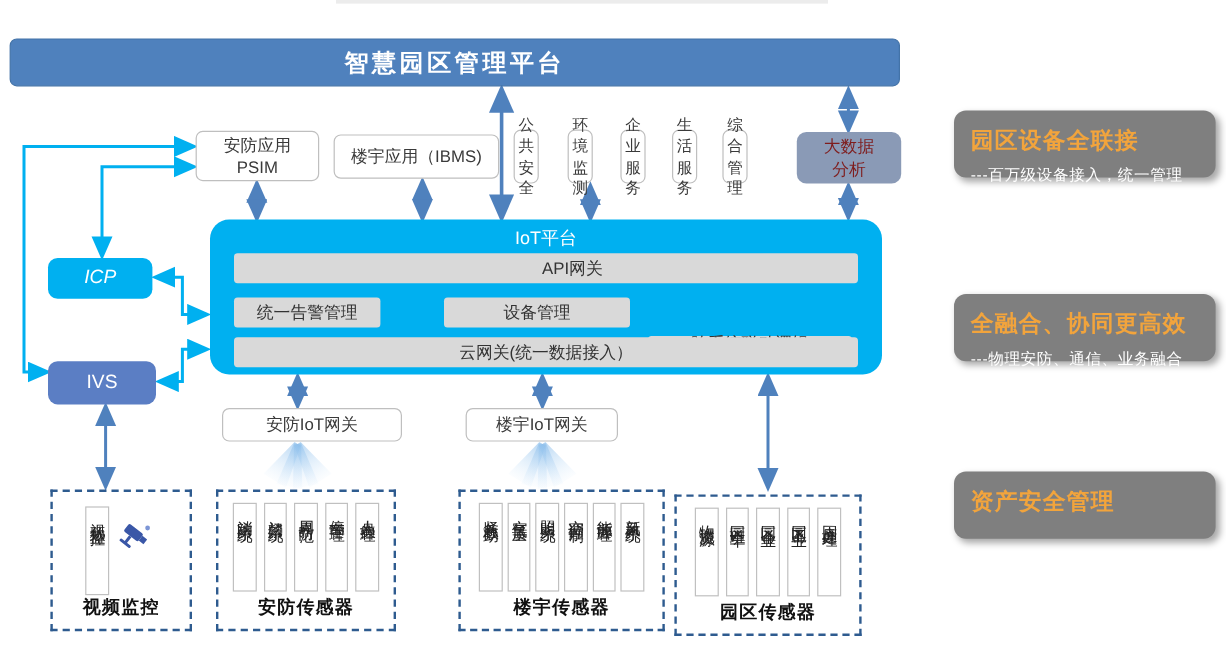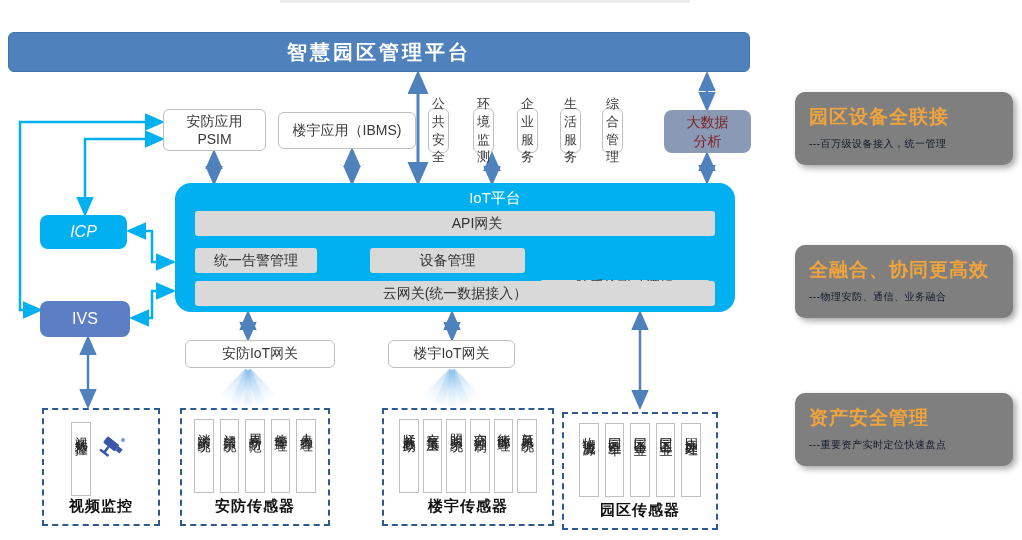--- a/index.html
+++ b/index.html
@@ -19,21 +19,21 @@
   .psim{left:163px;top:109px;width:103px;height:42px;font-size:14px;line-height:1.3;}
   .ibms{left:278px;top:112px;width:138px;height:37px;font-size:14px;}
   .svc{top:108px;width:21px;height:45px;font-size:13px;line-height:1.35;}
   .bigdata{
     left:664px;top:110px;width:87px;height:43px;background:#8a9ab6;border-radius:8px;
     color:#7f1d1d;font-size:14px;line-height:1.3;
   }
   .iot{
     left:175px;top:183px;width:560px;height:129px;background:#00b0f0;border-radius:16px;
   }
-  .iot-title{left:0;top:4px;width:100%;height:22px;color:#fff;font-size:15px;margin-left:40px;}
+  .iot-title{left:0;top:4px;width:100%;height:22px;color:#fff;font-size:15px;}
   .graybar{background:#d9d9d9;border-radius:3px;color:#333;font-size:14px;}
   .api{left:20px;top:28px;width:520px;height:25px;padding-left:44px;}
   .mod1{left:20px;top:65px;width:122px;height:25px;}
   .mod2{left:195px;top:65px;width:155px;height:25px;}
   .mod3{left:365px;top:65px;width:170px;height:14px;margin-top:32px;}
   .cloud{left:20px;top:98px;width:520px;height:25px;}
   .icp{left:40px;top:215px;width:87px;height:34px;background:#00b0f0;border-radius:8px;color:#fff;font-size:16px;font-style:italic;}
   .ivs{left:40px;top:301px;width:90px;height:36px;background:#5b7ec4;border-radius:8px;color:#fff;font-size:16px;}
   .gw{height:28px;font-size:14px;}
   .gw1{left:185px;top:340px;width:150px;}
@@ -50,26 +50,26 @@
   .g-bld .strips{gap:4px;}
   .strip{
     writing-mode:vertical-rl;text-orientation:upright;border:1px solid #c0c0c0;background:#fff;
     font-size:13px;color:#222;padding:3px 2px;letter-spacing:2px;line-height:1.05;height:66px;
   }
   .glabel{
     position:absolute;left:0;bottom:8px;width:100%;text-align:center;
     font-size:15px;font-weight:bold;color:#111;letter-spacing:1px;
   }
   .panel{
-    left:795px;width:218px;height:73px;background:#7f7f7f;border-radius:10px;
+    left:795px;width:218px;height:56px;background:#7f7f7f;border-radius:10px;
     box-shadow:3px 3px 6px rgba(0,0,0,0.35);padding:12px 14px;
   }
   .p1{top:92px;} .p2{top:245px;} .p3{top:393px;}
   .panel .ptitle{color:#f2a43c;font-size:19px;font-weight:bold;letter-spacing:1px;}
-  .panel .pdesc{color:#0f172a;font-size:10px;margin-top:7px;letter-spacing:0.5px;}
+  .panel .pdesc{color:#ffffff;font-size:13px;margin-top:7px;letter-spacing:0.5px;}
   .topline{left:280px;top:0;width:410px;height:3px;background:#ececec;}
   svg.layer{position:absolute;left:0;top:0;pointer-events:none;}
 </style>
 </head>
 <body>
 
 <div class="stage">
 
   <div class="abs topline"></div>
 
@@ -217,16 +217,15 @@
   <div class="abs panel p1">
     <div class="ptitle">园区设备全联接</div>
     <div class="pdesc">---百万级设备接入，统一管理</div>
   </div>
   <div class="abs panel p2">
     <div class="ptitle">全融合、协同更高效</div>
     <div class="pdesc">---物理安防、通信、业务融合</div>
   </div>
   <div class="abs panel p3">
     <div class="ptitle">资产安全管理</div>
-    <div class="pdesc">---重要资产实时定位快速盘点</div>
   </div>
 
 </div>
 
 </body></html>

